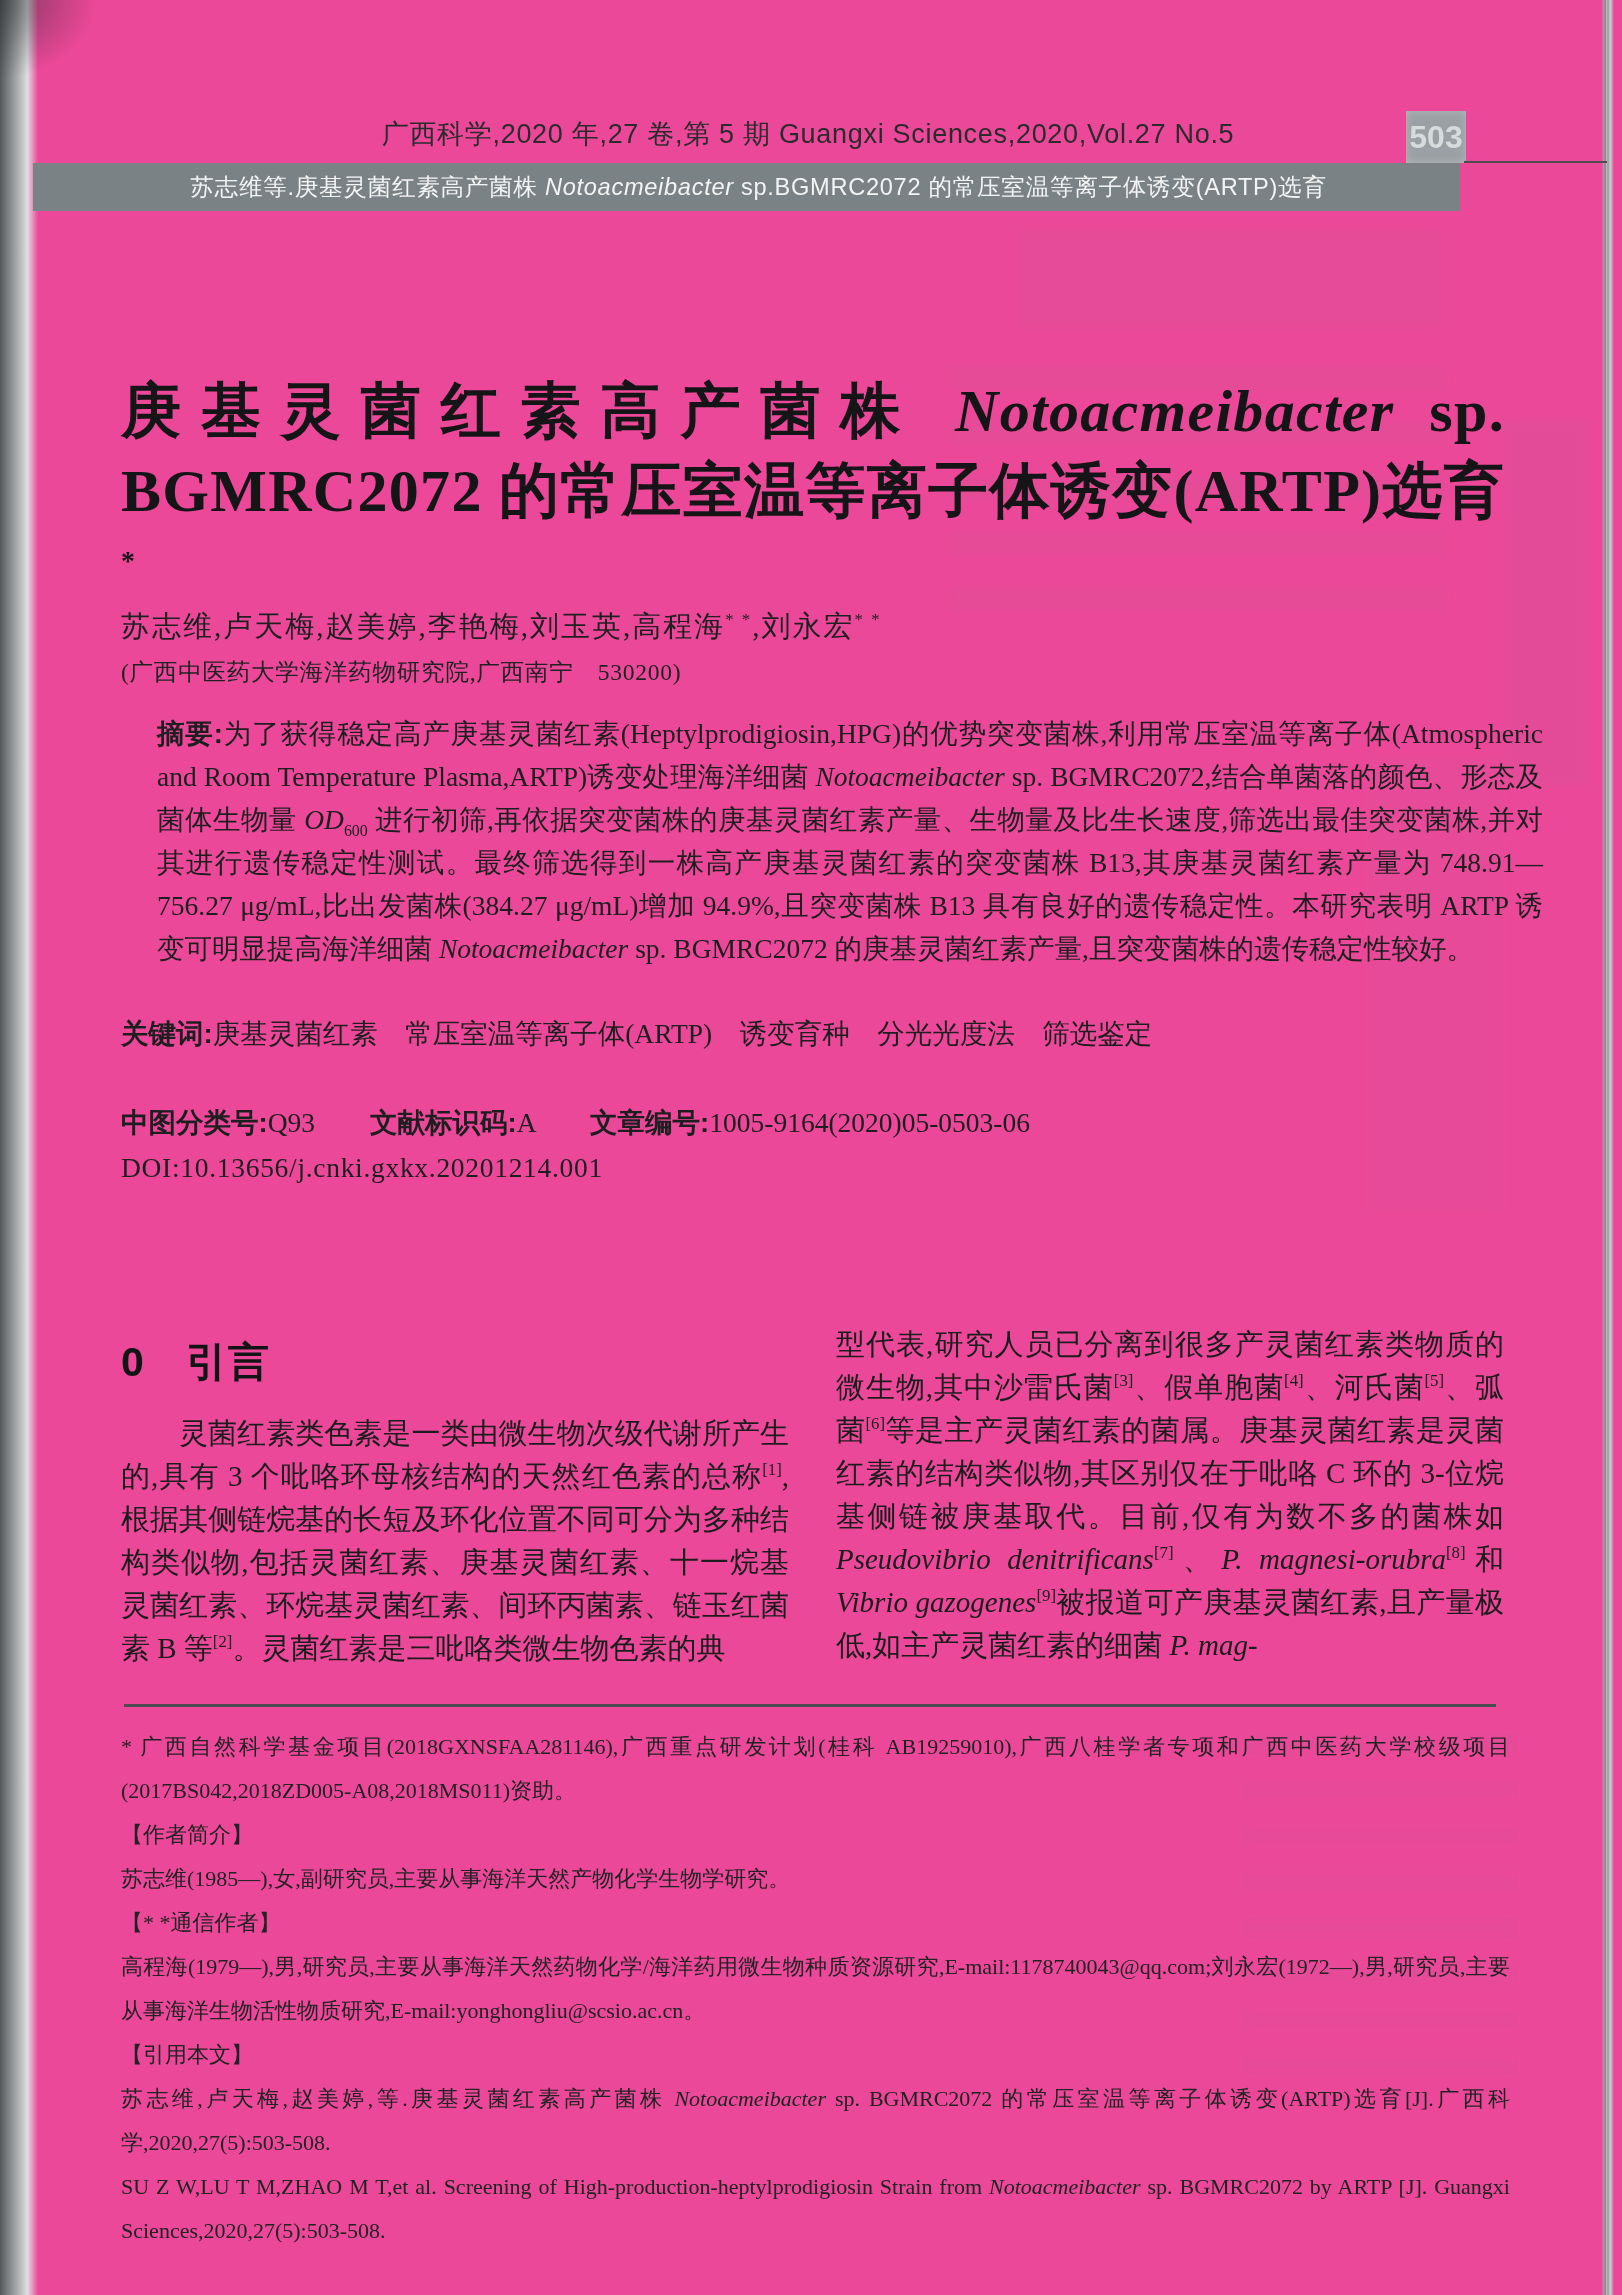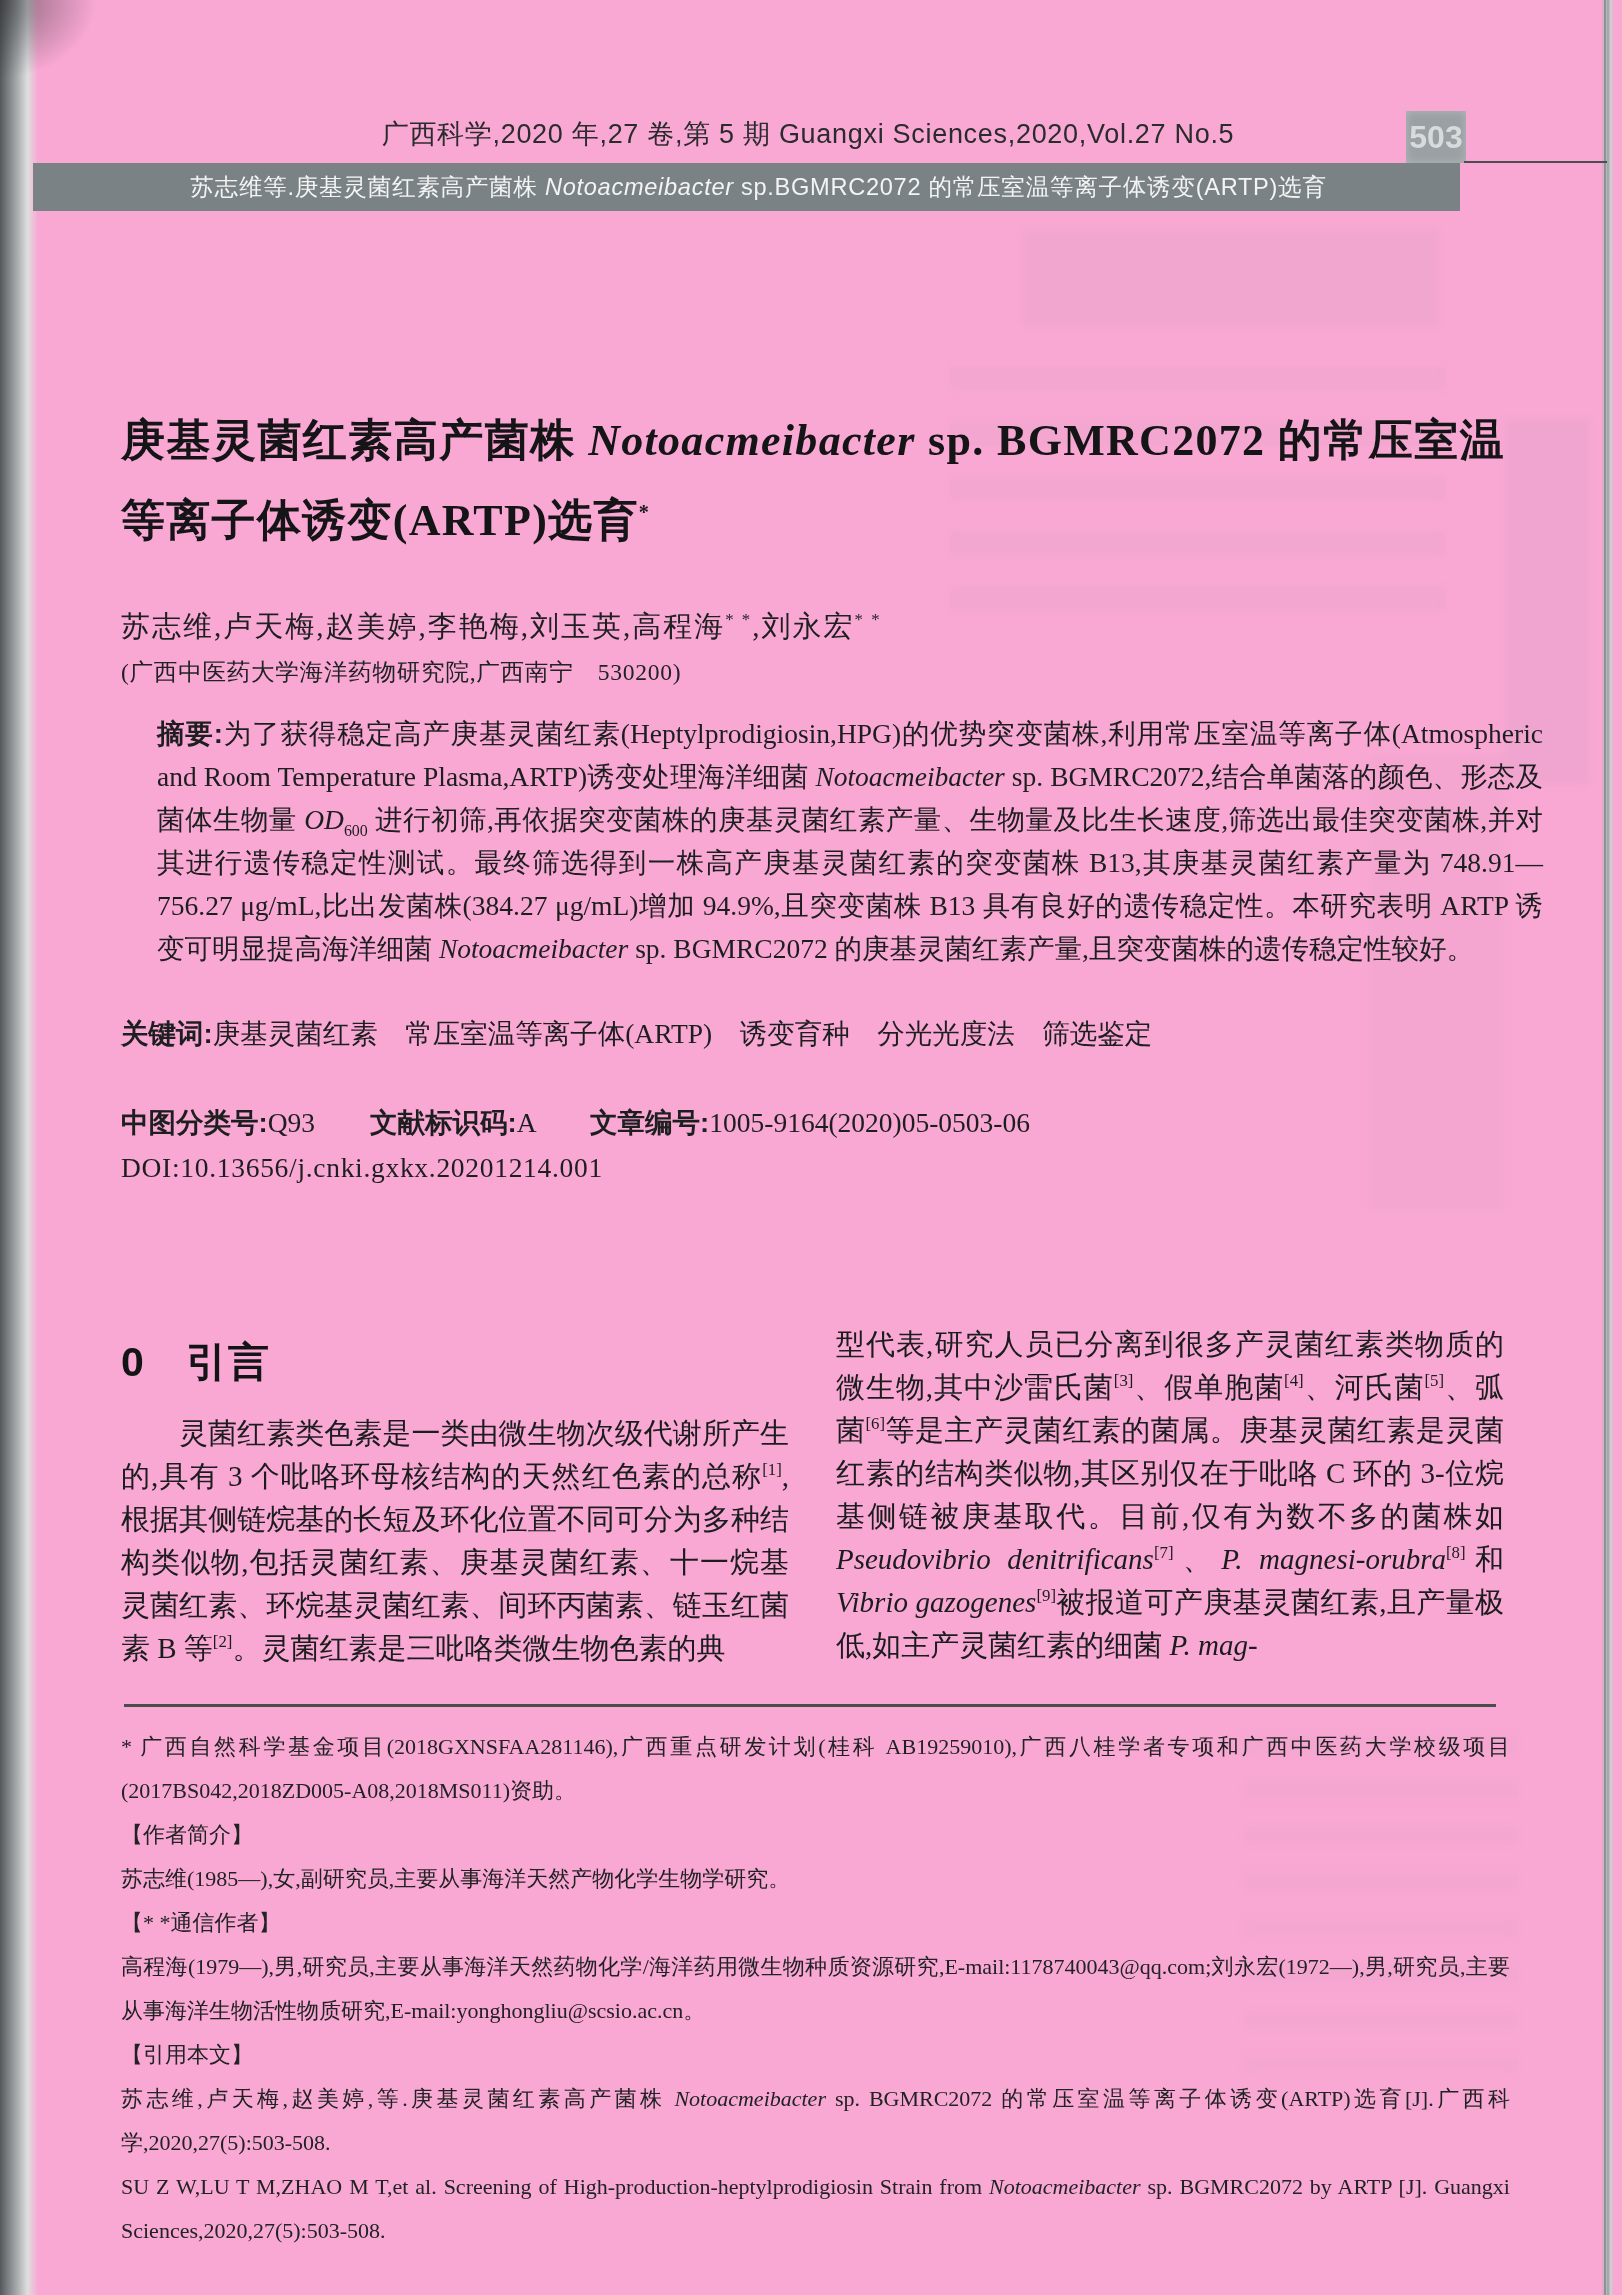--- a/index.html
+++ b/index.html
@@ -1,19 +1,19 @@
 <!DOCTYPE html>
 <html style="font-size:10.5px"><head>
 <meta charset="utf-8">
 <style>
   html,body{margin:0;padding:0;background:#e8e8e8;}
   .page{
     position:relative;
     width:1623px;height:2295px;
-    background:#f9a8d4;
+    background:#ec4899;
     overflow:hidden;
     color:#1c1c1e;
     font-family:"Liberation Serif","DejaVu Serif",serif;
   }
   
   .spine{
     position:absolute;left:0;top:0;width:38px;height:2295px;
     background:linear-gradient(to right,#55585a 0%,#7e8285 22%,#aeb1b2 48%,#dddfdf 72%,rgba(255,255,255,0) 100%);
   }
   .spine-corner{
@@ -48,22 +48,22 @@
     position:absolute;left:33px;top:163px;width:1427px;height:48px;
     background:#7b8286;
     display:flex;align-items:center;justify-content:center;
   }
   .runbar .rh{
     font-family:"Liberation Sans","DejaVu Sans",sans-serif;
     font-size:23.6px;color:#f3f4f4;letter-spacing:0.7px;white-space:nowrap;margin-left:24px;
   }
   
   .title{
-    position:absolute;left:121px;top:401px;width:1384px;
-    font-size:44px;font-weight:bold;line-height:80px;
+    position:absolute;left:121px;top:371px;width:1384px;
+    font-size:60px;font-weight:bold;line-height:80px;
     letter-spacing:1.3px;text-align:justify;color:#151517;
   }
   .title sup{font-size:46%;}
   .byline{
     position:absolute;left:121px;top:607px;width:1384px;
     font-size:29px;letter-spacing:2px;color:#1e1f20;
   }
   .affil{
     position:absolute;left:121px;top:656px;width:1384px;
     font-size:23.6px;color:#212224;letter-spacing:0.7px;

